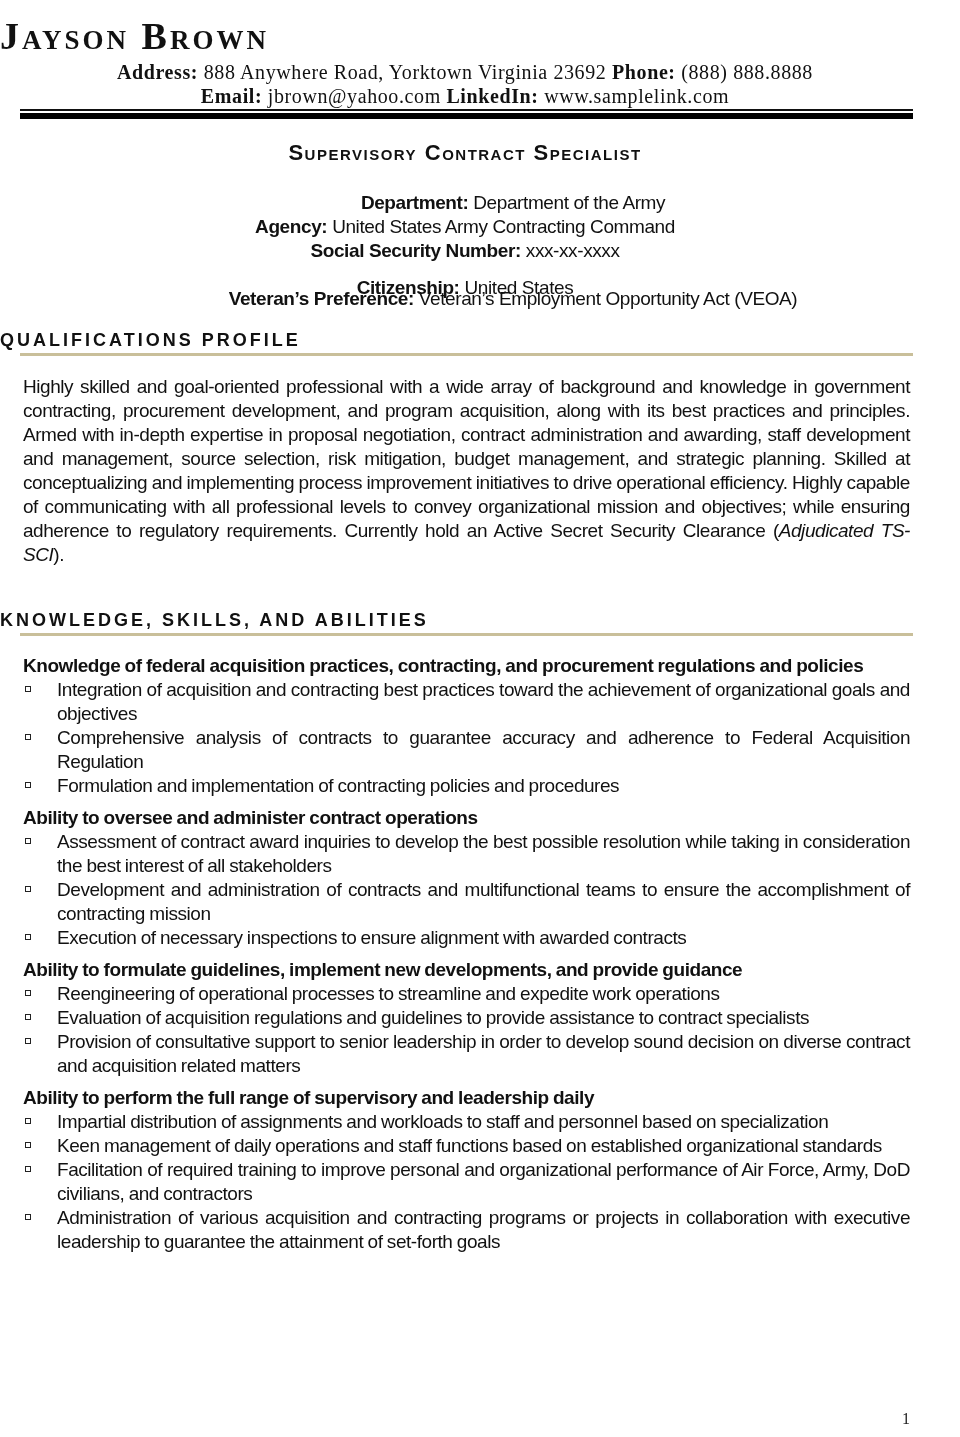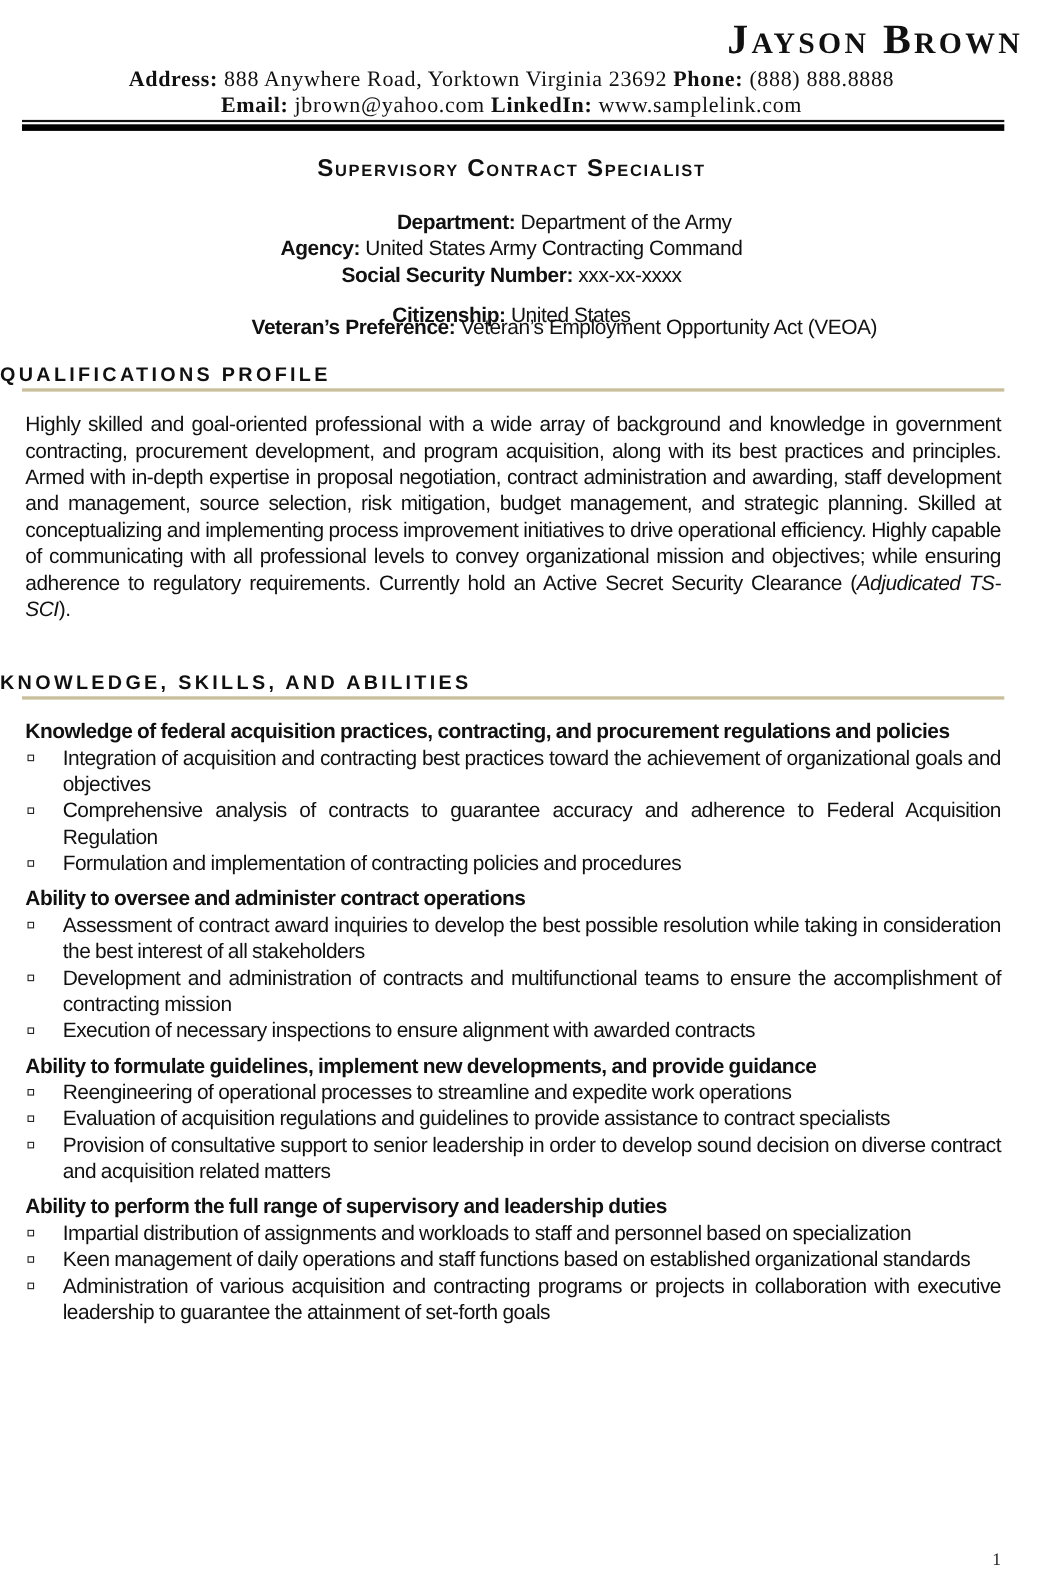--- a/index.html
+++ b/index.html
@@ -1,20 +1,20 @@
 <!DOCTYPE html>
 <html><head>
 <meta charset="utf-8">
 <style>
   html, body { margin: 0; padding: 0; background: #ffffff; }
   body { width: 960px; height: 1437px; position: relative; overflow: hidden; color: #111; }
   .page { position: absolute; left: 0; top: 0; width: 960px; height: 1437px; }
 
   .hdr-name {
-    position: absolute; left: 0; width: 930px; top: 14px; text-align: right;
+    position: absolute; left: 0; width: 930px; top: 14px; text-align: left;
     font-family: "Liberation Serif", "DejaVu Serif", serif; font-weight: bold;
     font-size: 38px; letter-spacing: 3px; font-variant: small-caps; line-height: 44px;
   }
   .hdr-line {
     position: absolute; left: 0; width: 930px; text-align: center;
     font-family: "Liberation Serif", "DejaVu Serif", serif; font-size: 20px; line-height: 24px;
     letter-spacing: 0.6px;
   }
   .hdr-line b { font-weight: bold; }
   .rule-thin { position: absolute; left: 20px; width: 893px; top: 109px; height: 2px; background: #111; }
@@ -140,24 +140,25 @@
     <div class="ksa-group">
       <div class="ksa-head">Ability to formulate guidelines, implement new developments, and provide guidance</div>
       <ul class="ksa-list">
         <li class="ksa-item"><span class="ksa-bullet"></span><span>Reengineering of operational processes to streamline and expedite work operations</span></li>
         <li class="ksa-item"><span class="ksa-bullet"></span><span>Evaluation of acquisition regulations and guidelines to provide assistance to contract specialists</span></li>
         <li class="ksa-item"><span class="ksa-bullet"></span><span>Provision of consultative support to senior leadership in order to develop sound decision on diverse contract and acquisition related matters</span></li>
       </ul>
     </div>
 
     <div class="ksa-group">
-      <div class="ksa-head">Ability to perform the full range of supervisory and leadership duties</div>
+      <div class="ksa-head">Ability to perform the full range of supervisory and leadership daily</div>
       <ul class="ksa-list">
         <li class="ksa-item"><span class="ksa-bullet"></span><span>Impartial distribution of assignments and workloads to staff and personnel based on specialization</span></li>
         <li class="ksa-item"><span class="ksa-bullet"></span><span>Keen management of daily operations and staff functions based on established organizational standards</span></li>
+        <li class="ksa-item"><span class="ksa-bullet"></span><span>Facilitation of required training to improve personal and organizational performance of Air Force, Army, DoD civilians, and contractors</span></li>
         <li class="ksa-item"><span class="ksa-bullet"></span><span>Administration of various acquisition and contracting programs or projects in collaboration with executive leadership to guarantee the attainment of set-forth goals</span></li>
       </ul>
     </div>
 
   </div>
 
   <div class="page-num">1</div>
 </div>
 
 </body></html>

